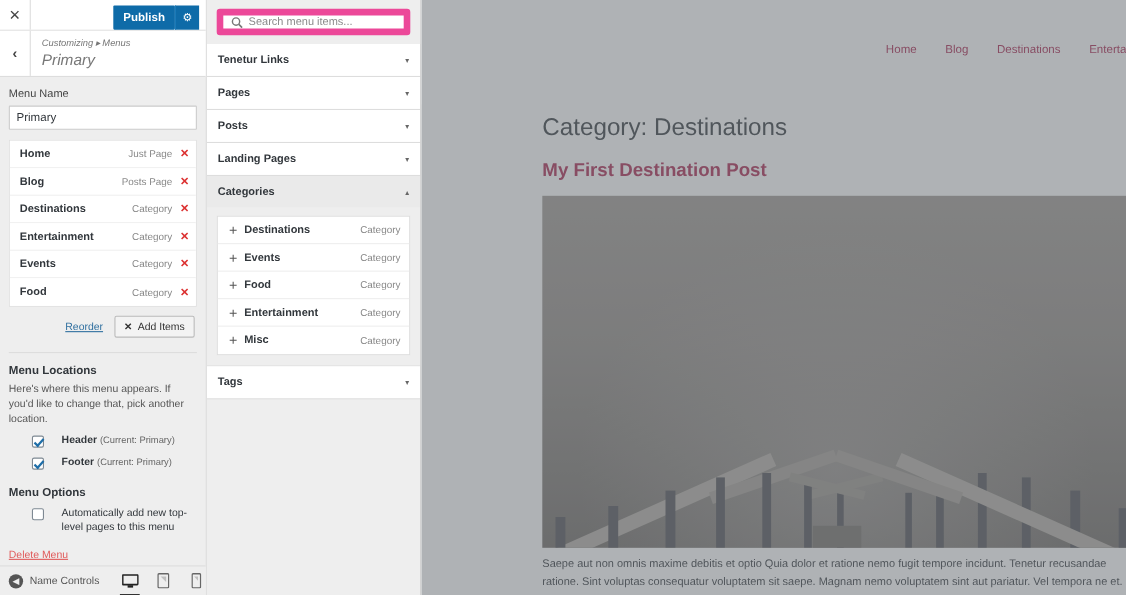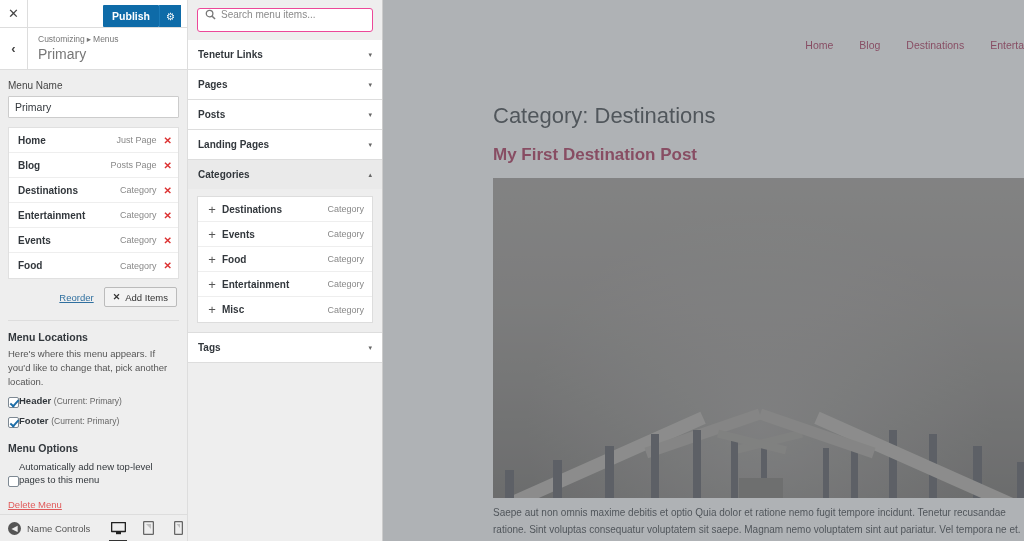--- a/index.html
+++ b/index.html
@@ -44,21 +44,21 @@
   
   .cp-header {
     height: 42px; background: #fff; border-bottom: 1px solid #ddd;
     display: flex; align-items: center; flex: none;
   }
   .back-btn {
     width: 28px; align-self: stretch; display: flex; align-items: center;
     justify-content: center; border-right: 1px solid #ddd;
     cursor: pointer; color: #444; font-size: 13px; font-weight: bold;
   }
-  .cp-header-txt { padding-left: 10px; }
+  .cp-header-txt { padding-left: 10px; font-style: italic; }
   .crumb { font-size: 8.5px; color: #777; line-height: 1.4; }
   .crumb-sep { padding: 0 2px; }
   .cp-title { font-size: 14px; color: #777; line-height: 1.25; }
 
   
   .cp-body { padding: 10px 8px 0 8px; }
   .field-label { font-size: 10px; font-weight: normal; color: #444; margin-bottom: 5px; }
   .text-input {
     width: 100%; height: 22px; border: 1px solid #ccc; background: #fff;
     font-size: 10.5px; color: #32373c; padding: 0 6px; border-radius: 1px;
@@ -88,21 +88,21 @@
     font-size: 9.5px; display: flex; align-items: center; gap: 5px;
     padding: 0 8px; cursor: pointer; border-radius: 2px;
   }
   .aib-x { font-size: 9px; font-weight: bold; }
 
   .cp-divider { height: 1px; background: #ddd; margin: 13px 0 0 0; }
 
   .block-title { font-size: 10.5px; font-weight: bold; color: #32373c; margin-bottom: 4px; }
   .block-desc { font-size: 9.5px; color: #555; line-height: 1.45; }
 
-  .cb-row { display: flex; align-items: flex-end; gap: 0; margin-top: 7px; }
+  .cb-row { display: flex; align-items: flex-start; gap: 16px; margin-top: 7px; margin-left: 21px; }
   .cbx {
     width: 11px; height: 11px; border: 1px solid #7e8993; background: #fff;
     border-radius: 2px; flex: none; margin-top: 1px; position: relative; cursor: pointer;
   }
   .cbx.checked::after {
     content: ""; position: absolute; left: 3px; top: 0px; width: 3px; height: 7px;
     border: solid #1e6ea8; border-width: 0 2px 2px 0; transform: rotate(42deg);
   }
   .cb-label { font-size: 9.5px; color: #32373c; line-height: 1.35; }
   .cb-label b { font-weight: bold; }
@@ -137,21 +137,21 @@
 
   
   .add-panel {
     width: 195px; height: 541px; background: #eee;
     border-right: 1px solid #ccc; display: flex; flex-direction: column;
     box-shadow: 2px 0 4px -2px rgba(0,0,0,.18);
   }
   .search-wrap { padding: 8px 9px; background: #eee; flex: none; }
   .search-box {
     position: relative; height: 24px; background: #fff;
-    border: 1px solid #ec4899; border-radius: 3px; display: flex; align-items: flex-start;
+    border: 6px solid #ec4899; border-radius: 3px; display: flex; align-items: flex-end;
   }
   .search-ico { padding: 0 5px 0 7px; color: #777; font-size: 10px; display: flex; }
   .search-inp {
     border: none; outline: none; flex: 1; font-size: 10px; color: #32373c;
     background: transparent; font-family: "Liberation Sans", sans-serif; padding-right: 6px;
   }
   .search-inp::placeholder { color: #8a8a8a; }
 
   .acc-list { flex: 1; overflow: hidden; }
   .acc-sec { border-bottom: 1px solid #ddd; background: #fff; }

